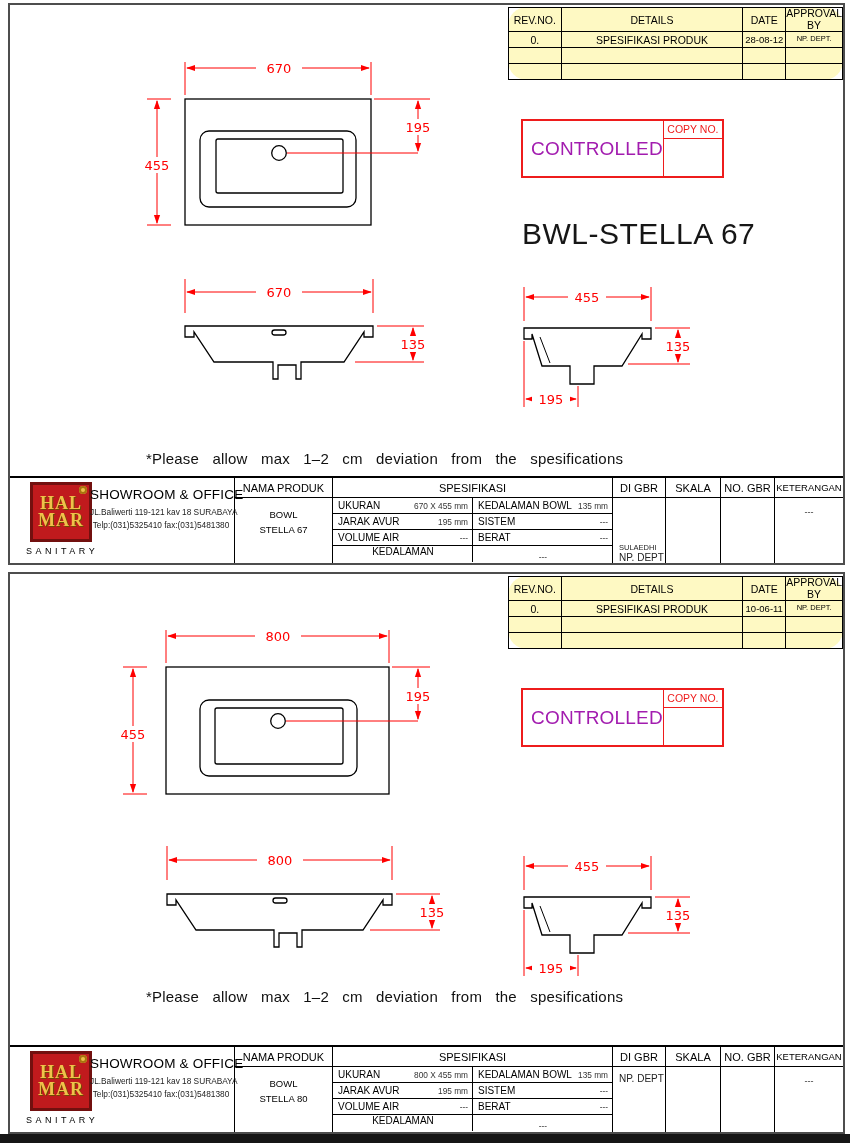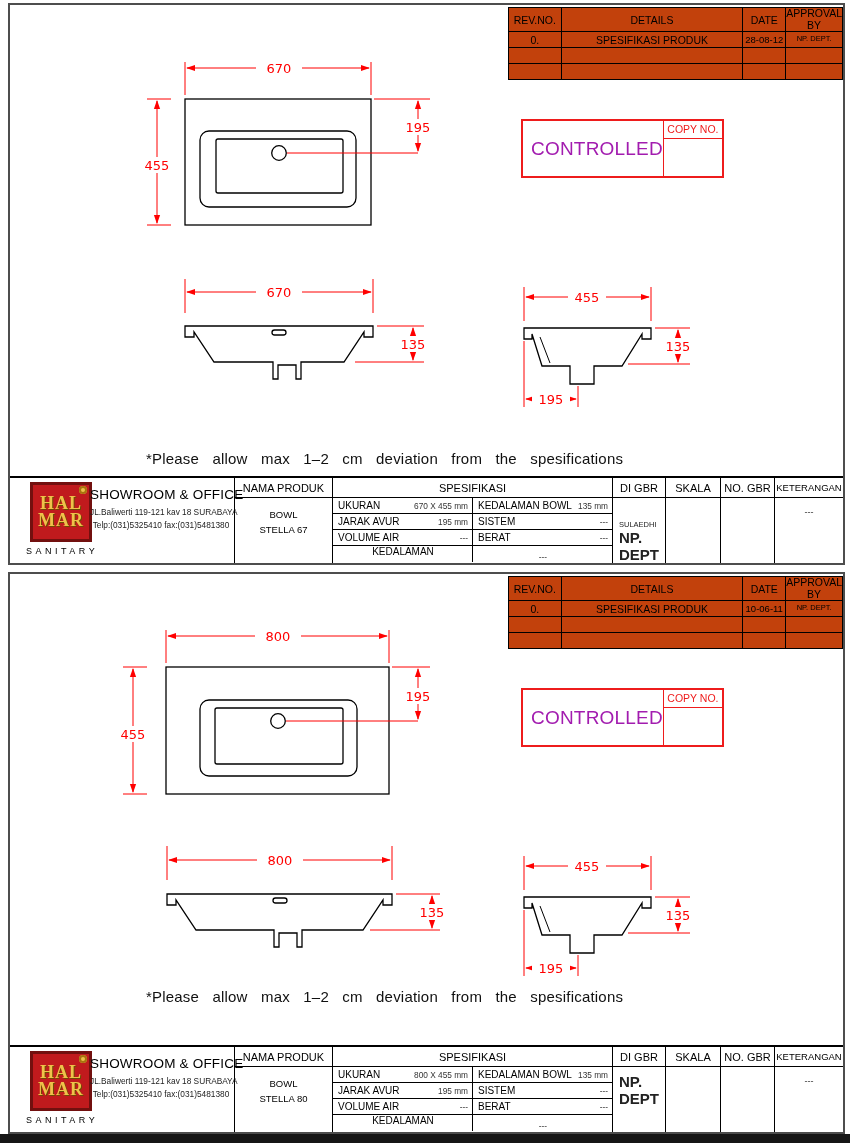--- a/index.html
+++ b/index.html
@@ -3,21 +3,21 @@
 <meta charset="utf-8">
 <style>
   html,body{margin:0;padding:0;background:#fff;}
   .page{position:relative;width:850px;height:1143px;background:#fff;overflow:hidden;
         font-family:"Liberation Sans",sans-serif;color:#000;}
   .sheet{position:absolute;left:8px;width:833px;height:558px;border:2px solid #4d4d4d;background:#fff;}
   #sheet1{top:3px;} #sheet2{top:572px;}
   .draw{position:absolute;left:0;top:0;}
 
   
-  .rev-table{position:absolute;top:2px;left:498px;border-collapse:collapse;table-layout:fixed;background:#c2410c;}
+  .rev-table{position:absolute;top:2px;left:498px;border-collapse:collapse;table-layout:fixed;background:#fef9c3;border-radius:19px;}
   .rev-table td{border:1.5px solid #000;font-size:10.5px;text-align:center;padding:0;height:15px;
                 overflow:hidden;white-space:nowrap;}
   .rev-table tr.hdr td{height:17px;font-size:10.5px;}
   .rev-table td.approval{font-size:7.5px;line-height:1.1;}
   .rev-table td.c-rev{width:52px;} .rev-table td.c-det{width:184px;}
   .rev-table td.c-date{width:42px;font-size:9.5px;} .rev-table td.c-app{width:53px;}
 
   
   .stamp{position:absolute;left:511px;top:114px;width:199px;height:55px;border:2px solid #ee1c1c;
          display:flex;background:#fff;}
@@ -54,21 +54,21 @@
   .nama-val{display:flex;flex-direction:column;align-items:center;padding-top:9px;font-size:9.5px;line-height:1.6;}
   .spec-grid{display:grid;grid-template-columns:139px 140px;grid-auto-rows:16.1px;}
   .spec-cell{display:flex;justify-content:space-between;align-items:center;padding:0 4px 0 5px;
              border-bottom:1.2px solid #000;overflow:hidden;white-space:nowrap;}
   .spec-cell.rcol{border-left:1.2px solid #000;}
   .spec-cell.last{border-bottom:none;flex-direction:column;}
   .spec-label{font-size:10px;} .spec-value{font-size:8.3px;color:#333;}
   .digbr-val{display:flex;flex-direction:column;padding-left:6px;}
   .digbr-val.bottom{justify-content:flex-end;}
   .digbr-val.top{justify-content:flex-start;padding-top:6px;}
-  .digbr-l1{font-size:7.5px;color:#222;} .digbr-l2{font-size:15px;color:#222;font-weight:bold;}
+  .digbr-l1{font-size:7.5px;color:#222;} .digbr-l2{font-size:10px;color:#222;}
   .ket-val{text-align:center;padding-top:9px;font-size:9px;color:#333;}
   .ket-hdr{font-size:9.5px;}
   .bottom-bar{position:absolute;left:0;top:1134px;width:850px;height:9px;background:#161616;}
 </style>
 </head>
 <body>
 
 <div class="page">
 
   <div class="sheet" id="sheet1">
@@ -169,20 +169,21 @@
     </tbody>
       </table>
 
     <div class="stamp">
       <div class="stamp-left">CONTROLLED</div>
       <div class="stamp-right">
         <div class="stamp-copy">COPY NO.</div>
       </div>
     </div>
 
+    <div class="sheet-title">BWL-STELLA 67</div>
 
     <div class="note">*Please allow max 1–2 cm deviation from the spesifications</div>
 
     <div class="tb">
       <div class="tb-cell" style="left:0;top:0;width:224px;height:85px;">
         <div class="logo-wrap">
           <div class="logo-box">
             <span>HAL</span>
             <span>MAR</span>
             <i class="logo-crest"></i>

